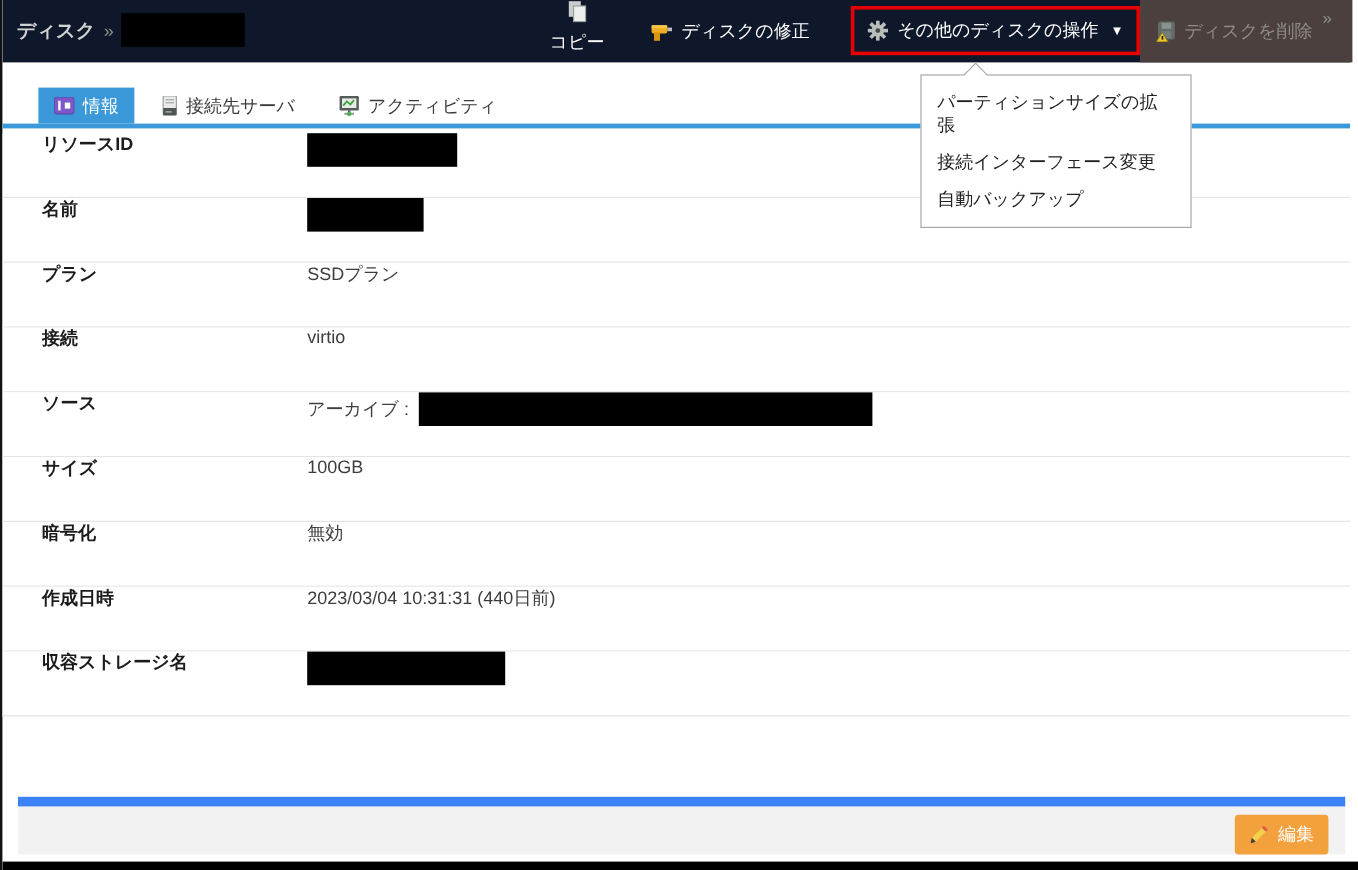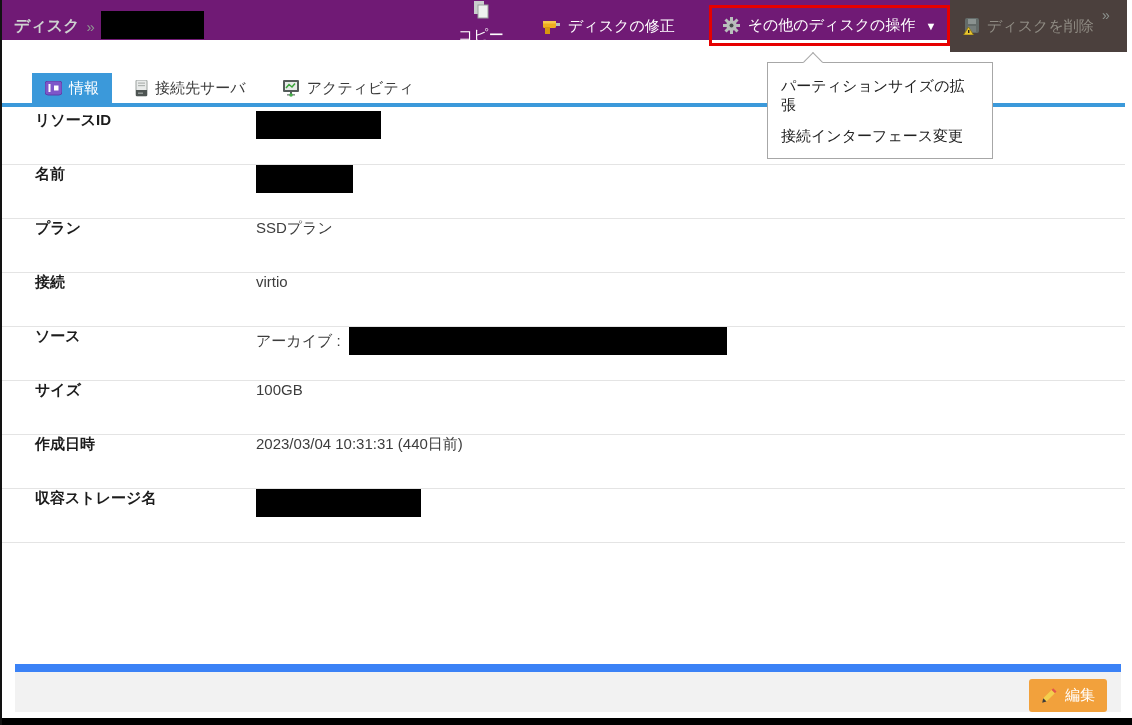--- a/index.html
+++ b/index.html
@@ -1,21 +1,21 @@
 <!DOCTYPE html>
 <html><head>
 <meta charset="utf-8">
 <style>
   * { margin:0; padding:0; box-sizing:border-box; }
   body { font-family:"Liberation Sans","DejaVu Sans",sans-serif; background:#fff; }
   .page { position:relative; width:1132px; height:725px; background:#fff; overflow:hidden;
           border-left:2px solid #121212; }
 
   
-  .header { position:absolute; left:0; top:0; width:1123px; height:40px; background:#701a75;text-decoration:underline; }
+  .header { position:absolute; left:0; top:0; width:1123px; height:52px; background:#0f172a;text-decoration:underline; }
   .crumb { position:absolute; left:12px; top:0; height:52px; display:flex; align-items:center;
            font-size:16px; font-weight:bold; color:#ced2d0; }
   .crumb .sep { color:#8e9591; margin-left:7px; font-weight:normal; font-size:15px; }
   .redact { background:#000; display:inline-block; }
   .header-redact { position:absolute; left:99px; top:11px; width:103px; height:28px; }
 
   .hbtn { position:absolute; top:0; height:52px; display:flex; align-items:center; gap:7px;
           color:#fff; font-size:15px; cursor:pointer; white-space:nowrap; }
   .hbtn-copy   { left:456px;flex-direction:column; }
   .hbtn-repair { left:540px; }
@@ -159,20 +159,21 @@
       </span>
       <span>アクティビティ</span>
     </div>
   </div>
   <div class="tab-underline"></div>
 
   <div class="dropdown">
     <div class="caret"></div>
     <div class="dropdown-item">パーティションサイズの拡張</div>
     <div class="dropdown-item">接続インターフェース変更</div>
+    <div class="dropdown-item">自動バックアップ</div>
   </div>
 
   <div class="info-table">
       <div class="row">
         <div class="row-label">リソースID</div>
         <div class="row-value">
           <span class="cell-redact" style="width: 125px;"></span>
         </div>
       </div>
       <div class="row">
@@ -197,20 +198,26 @@
         <div class="row-label">ソース</div>
         <div class="row-value">
           <span>アーカイブ :</span>
           <span class="cell-redact" style="width: 378px;"></span>
         </div>
       </div>
       <div class="row">
         <div class="row-label">サイズ</div>
         <div class="row-value">
           <span>100GB</span>
+        </div>
+      </div>
+      <div class="row">
+        <div class="row-label">暗号化</div>
+        <div class="row-value">
+          <span>無効</span>
         </div>
       </div>
       <div class="row">
         <div class="row-label">作成日時</div>
         <div class="row-value">
           <span>2023/03/04 10:31:31 (440日前)</span>
         </div>
       </div>
       <div class="row">
         <div class="row-label">収容ストレージ名</div>

